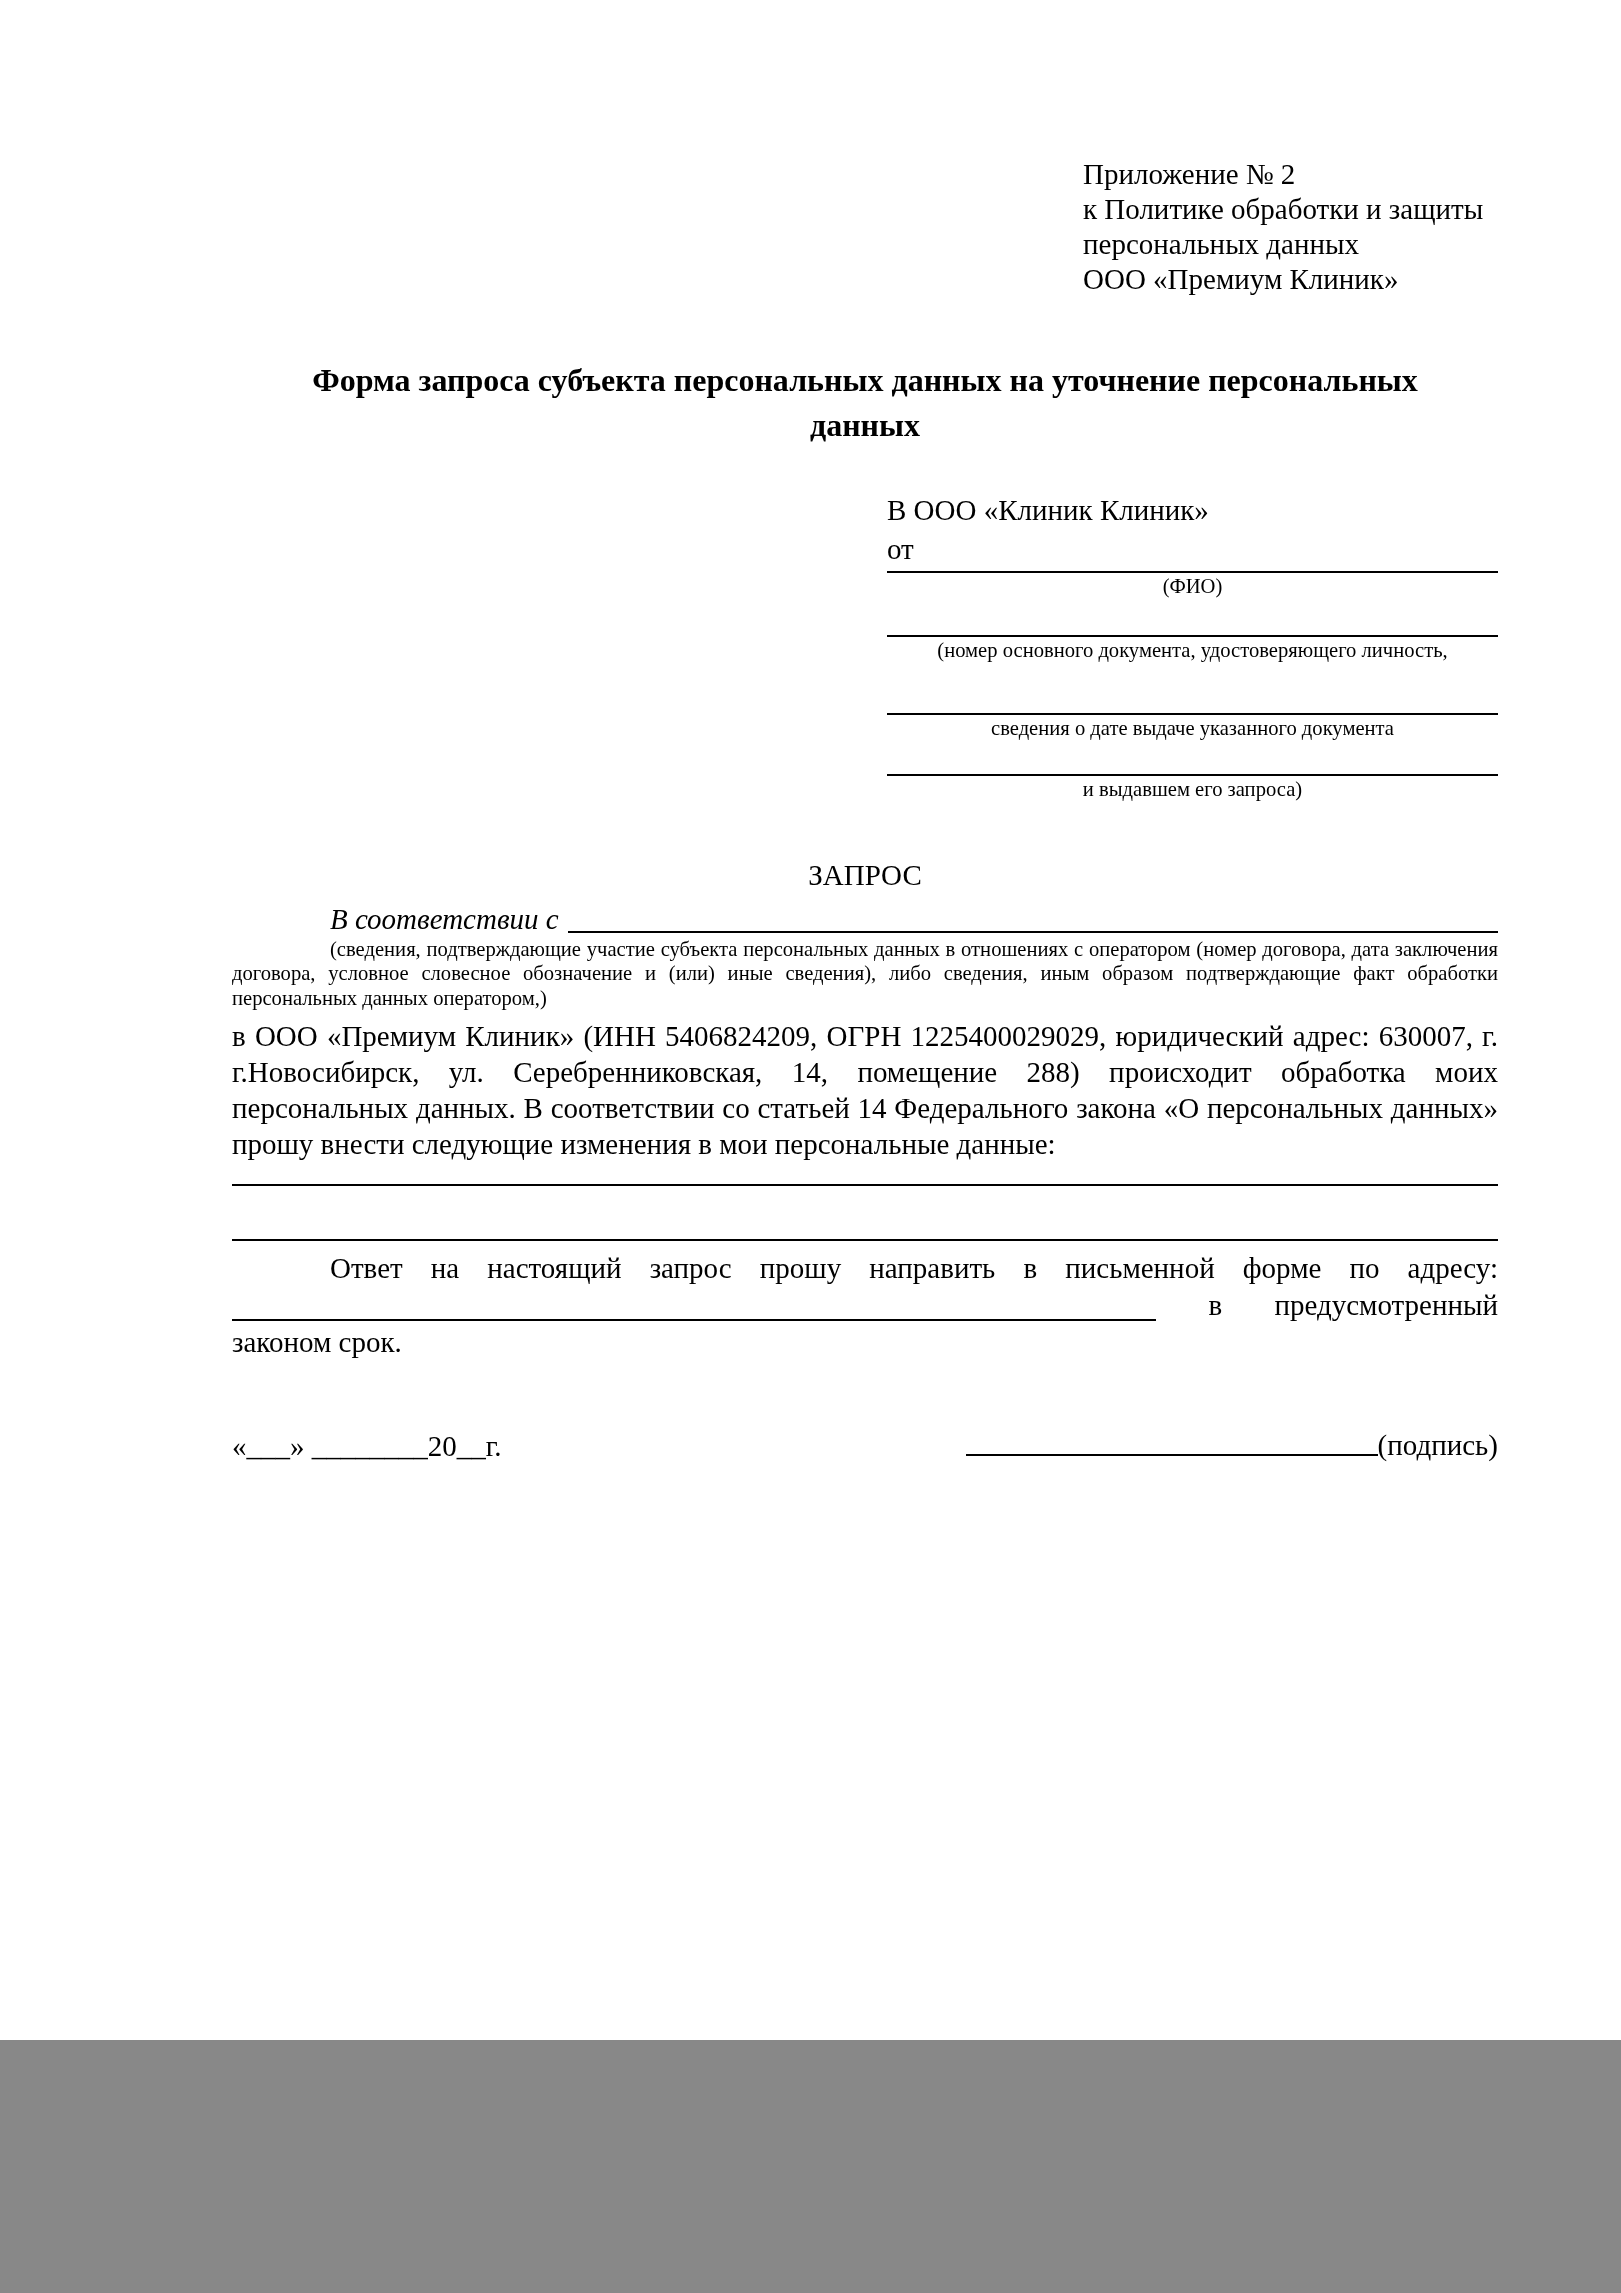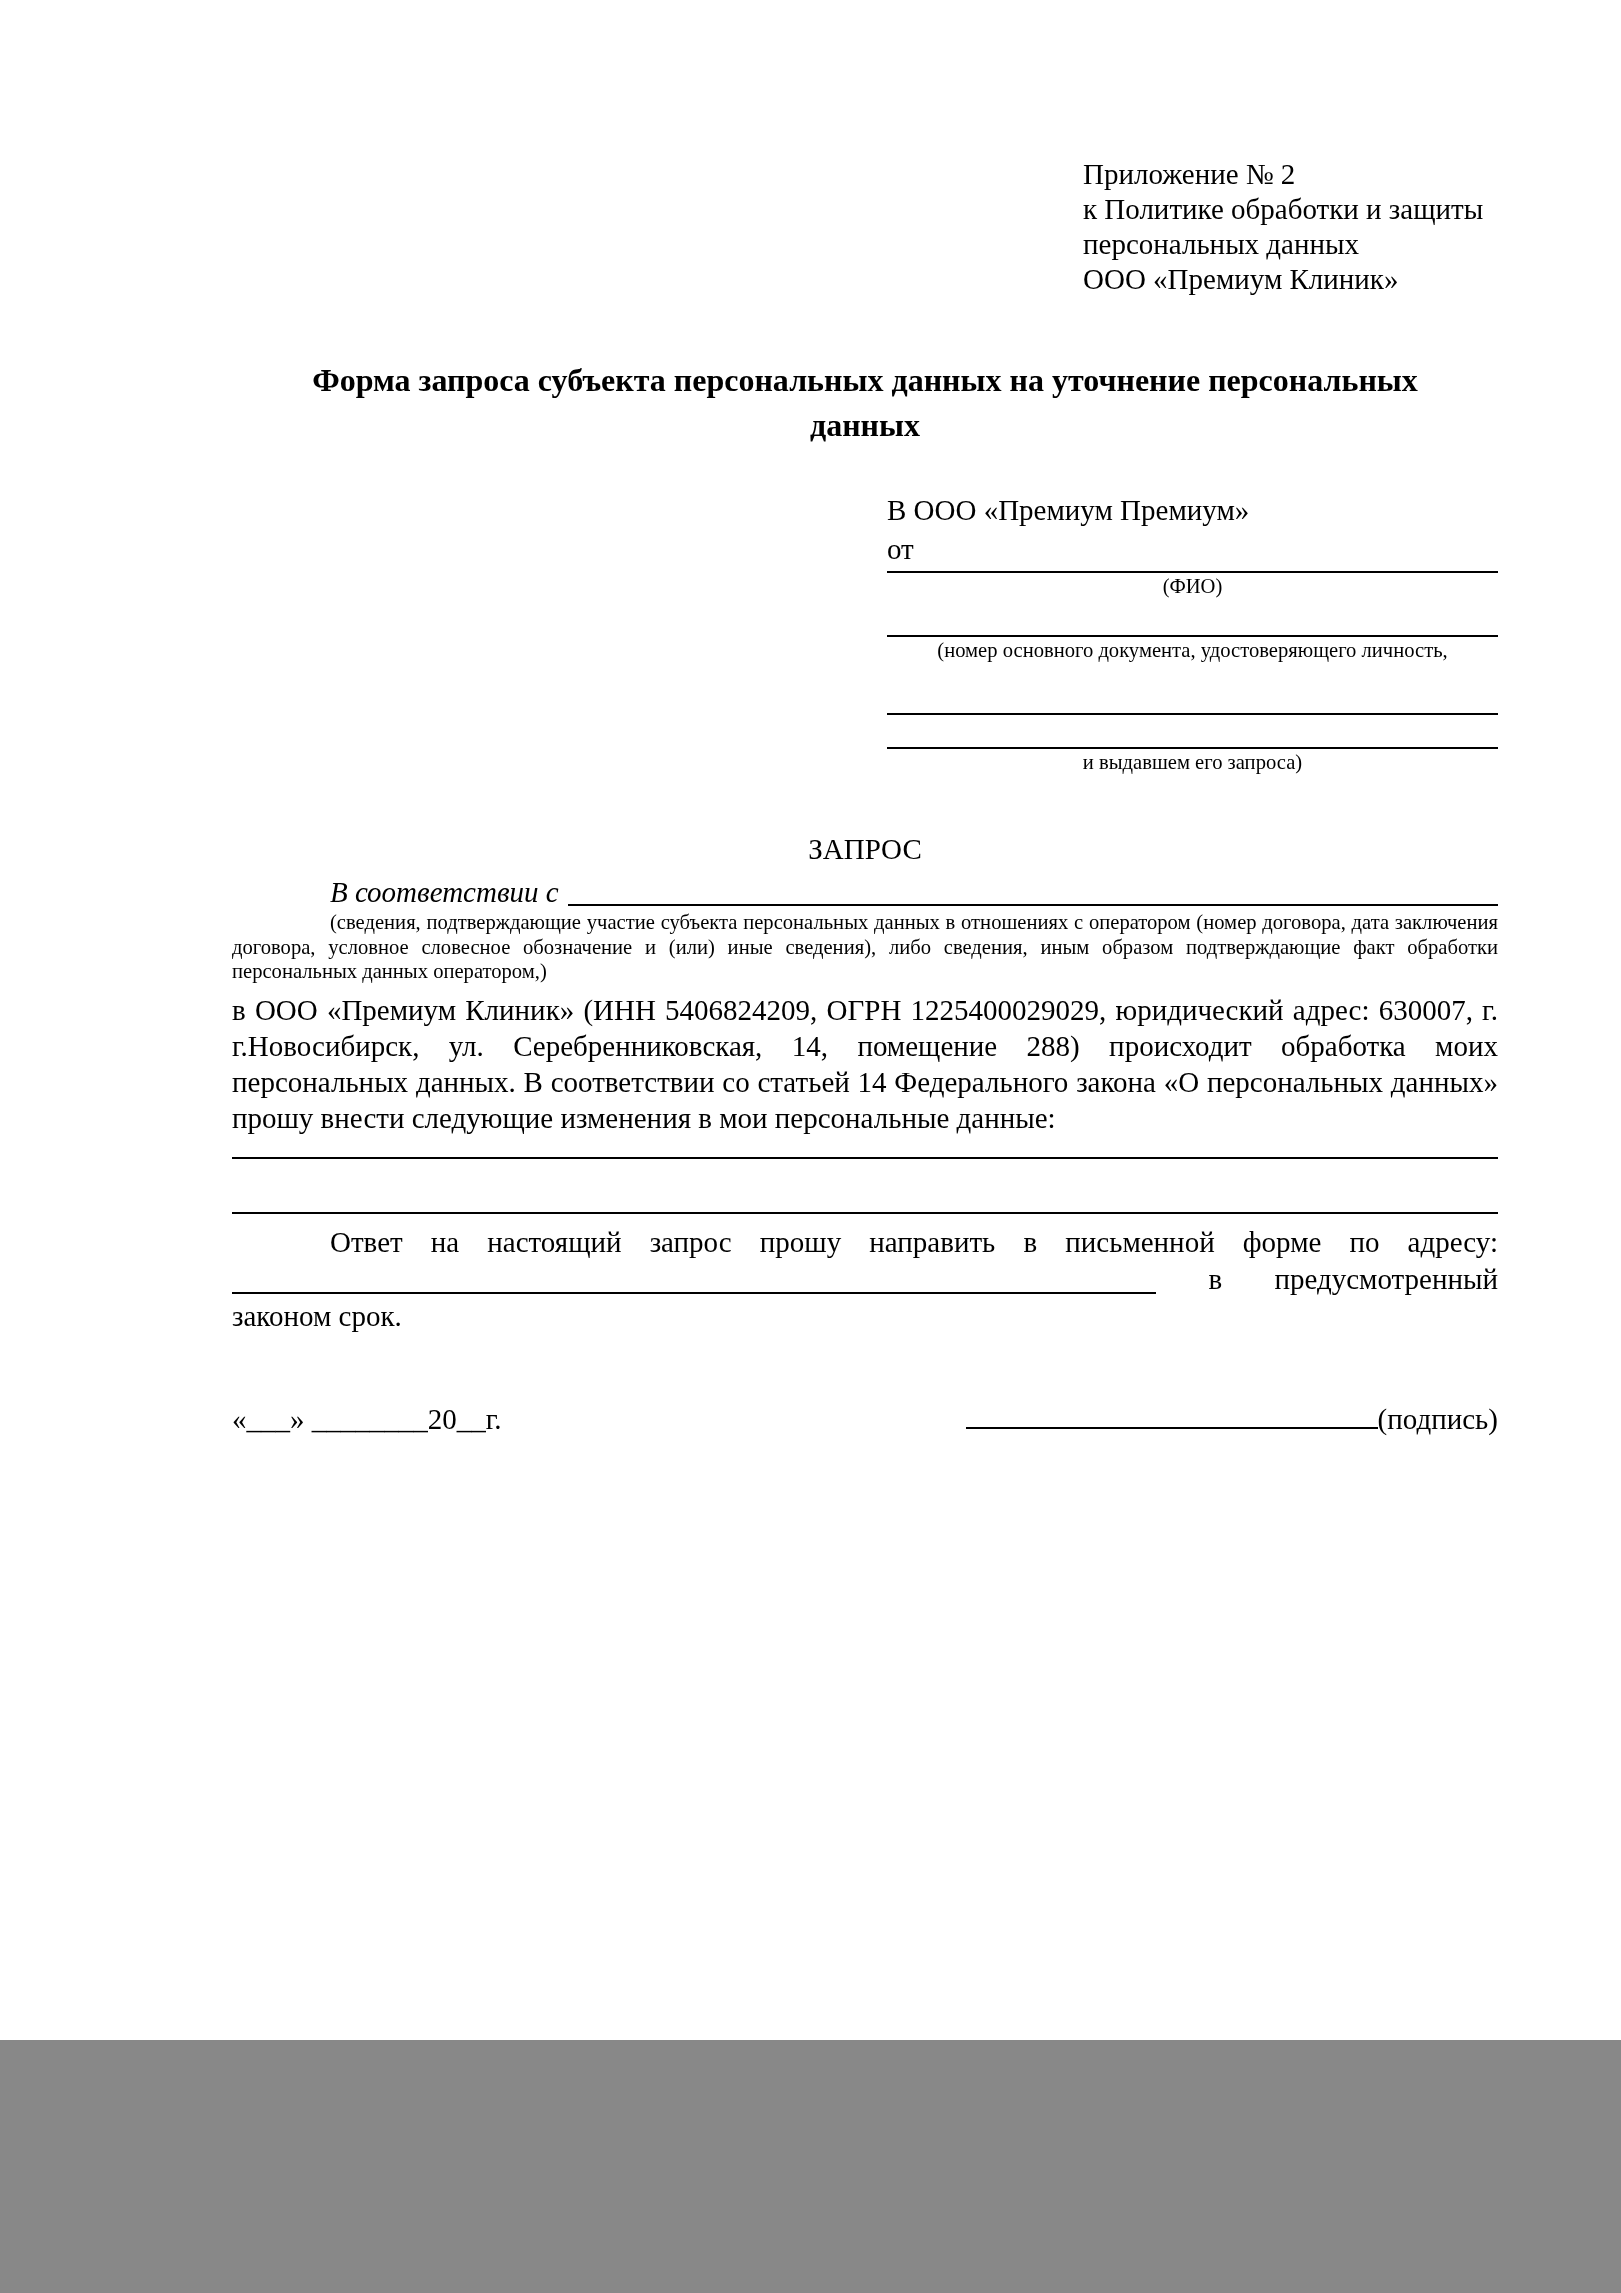--- a/index.html
+++ b/index.html
@@ -167,27 +167,28 @@
   <div class="appendix">
     <div>Приложение № 2</div>
     <div>к Политике обработки и защиты</div>
     <div>персональных данных</div>
     <div>ООО «Премиум Клиник»</div>
   </div>
 
   <div class="doc-title">Форма запроса субъекта персональных данных на уточнение персональных данных</div>
 
   <div class="addressee">
-    <div>В ООО «Премиум Премиум»</div>
+    <div>В ООО «Клиник Клиник»</div>
     <div>от</div>
     <div class="rule rule-1"></div>
     <div class="caption">(ФИО)</div>
     <div class="rule rule-2"></div>
     <div class="caption">(номер основного документа, удостоверяющего личность,</div>
     <div class="rule rule-3"></div>
+    <div class="caption">сведения о дате выдаче указанного документа</div>
     <div class="rule rule-4"></div>
     <div class="caption">и выдавшем его запроса)</div>
   </div>
 
   <div class="request-heading">ЗАПРОС</div>
 
   <div class="basis-line">
     <span class="basis-label">В соответствии с</span>
     <span class="fill"></span>
   </div>

